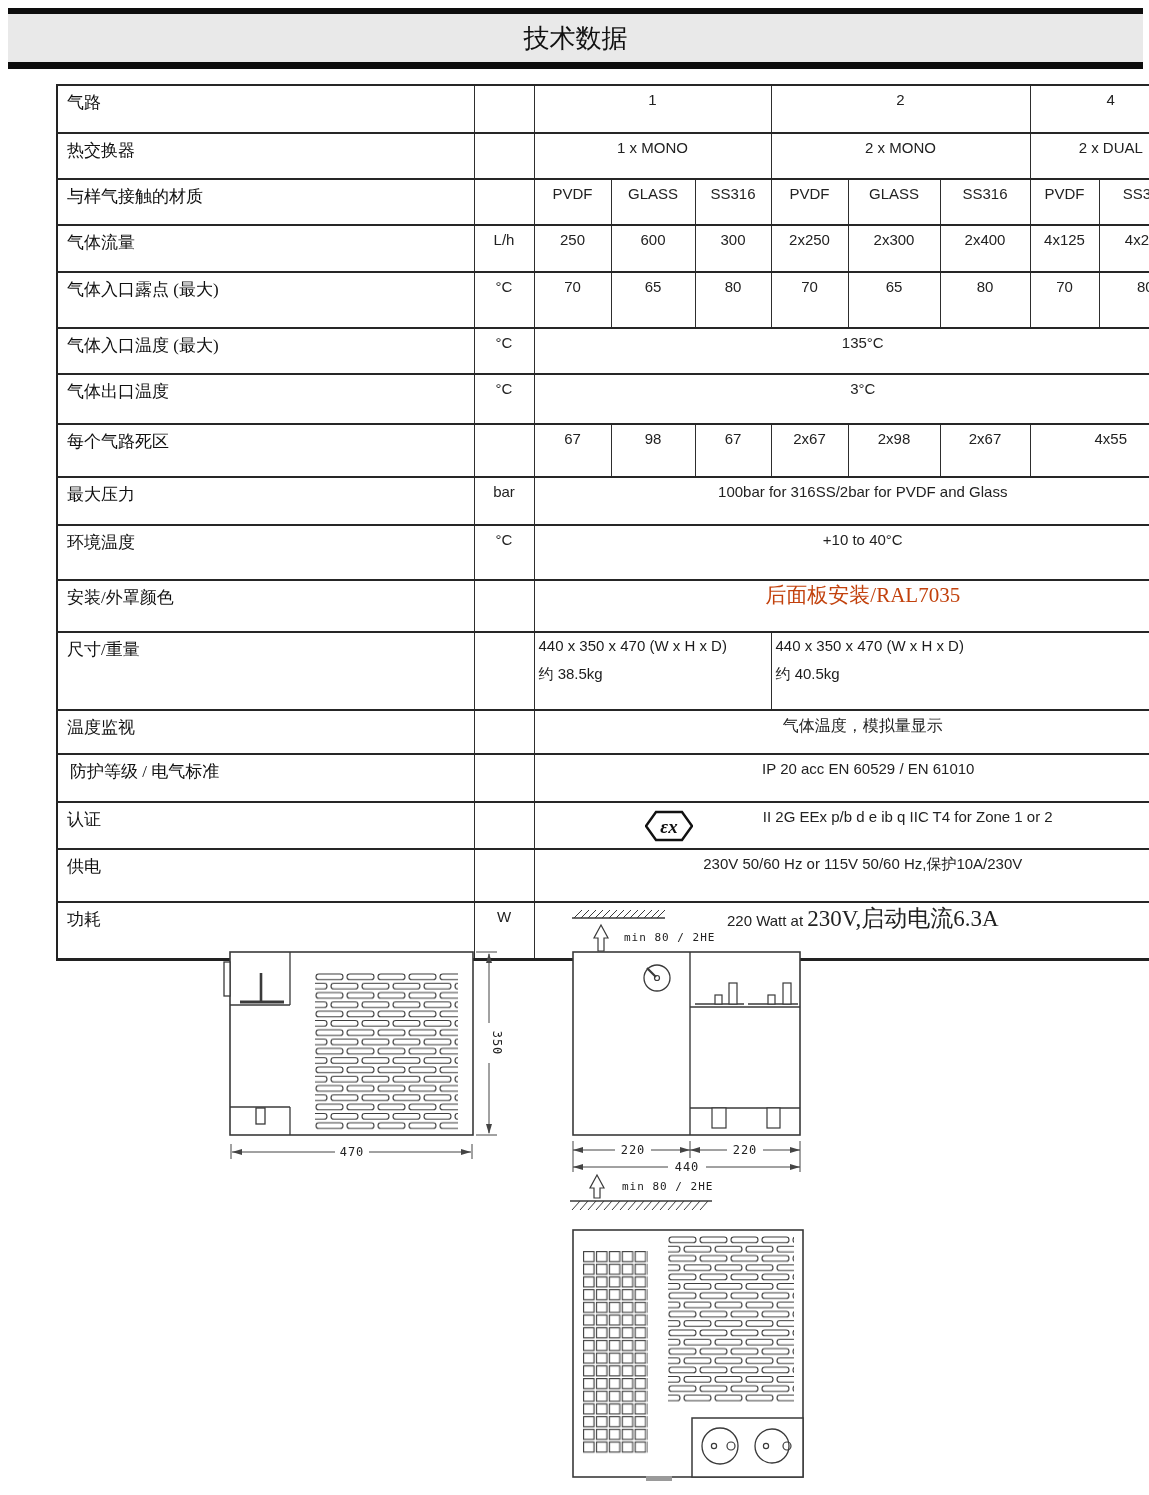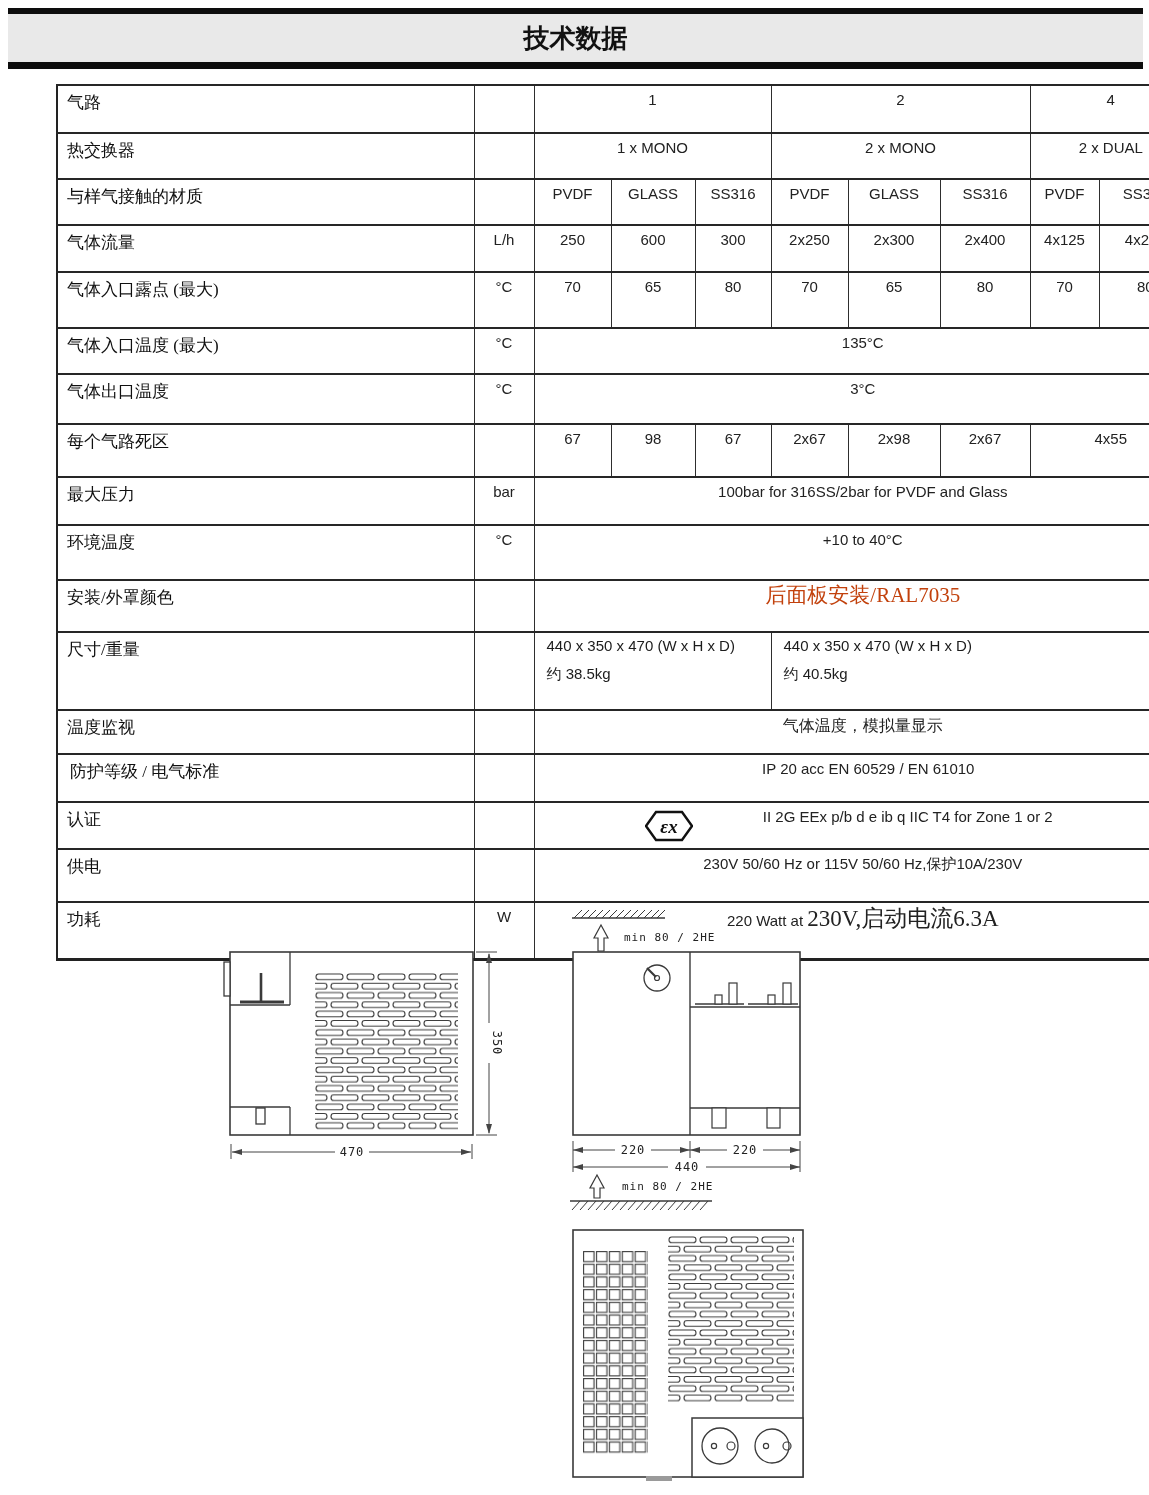--- a/index.html
+++ b/index.html
@@ -3,37 +3,37 @@
 <meta charset="utf-8">
 <style>
   html,body{margin:0;padding:0;background:#fff;}
   .page{position:relative;width:1149px;height:1495px;background:#fff;
         font-family:"Liberation Sans",sans-serif;color:#1c1c1c;}
   
   .bar{position:absolute;left:8px;width:1135px;background:#0d0d0d;}
   .bar.top{top:8px;height:6px;}
   .bar.bot{top:62px;height:7px;}
   .title-area{position:absolute;left:8px;top:14px;width:1135px;height:48px;
-      background:#e9e9e9;display:flex;align-items:center;justify-content:center;font-weight:bold;}
+      background:#e9e9e9;display:flex;align-items:center;justify-content:center;}
   .title-area span{font-family:"Liberation Serif","DejaVu Serif",serif;font-size:26px;color:#111;}
   
   table.spec{position:absolute;left:8px;top:84px;width:1135px;border-collapse:collapse;
       table-layout:fixed;border:2px solid #222;border-bottom-width:3px;margin-left:48px;}
   table.spec td{border-left:1px solid #2e2e2e;border-right:1px solid #2e2e2e;
       border-top:2px solid #262626;border-bottom:2px solid #262626;
       vertical-align:top;overflow:hidden;}
   td.lbl{font-family:"Liberation Serif","DejaVu Serif",serif;font-size:17px;
       padding:5px 4px 0 9px;text-align:left;color:#101010;}
   td.unit{font-size:15px;text-align:center;padding-top:5px;color:#222;}
   td.val{font-size:15px;text-align:center;padding-top:5px;color:#222;}
   td.v-mid{vertical-align:middle;padding-top:0;}
   td.big-serif{font-family:"Liberation Serif","DejaVu Serif",serif;font-size:21px;
       vertical-align:middle;padding-top:0;color:#c2410c;}
   td.cjk{font-family:"Liberation Serif","DejaVu Serif",serif;font-size:16px;}
-  td.dims{text-align:left;padding:4px 6px 0 12px;font-size:15px;}
+  td.dims{text-align:left;padding:4px 6px 0 4px;font-size:15px;}
   .weight-line{margin-top:11px;font-size:15px;}
   td.cert{position:relative;}
   .cert-text{padding-left:90px;}
   .ex-logo{position:absolute;left:110px;top:7px;}
   .w-pref{font-size:15px;}
   .w-big{font-family:"Liberation Serif","DejaVu Serif",serif;font-size:23px;}
   
   tr.r1 td{height:40px;} tr.r2 td{height:38px;} tr.r3 td{height:38px;}
   tr.r4 td{height:39px;} tr.r5 td{height:48px;} tr.r6 td{height:38px;}
   tr.r7 td{height:42px;} tr.r8 td{height:45px;} tr.r9 td{height:40px;}

